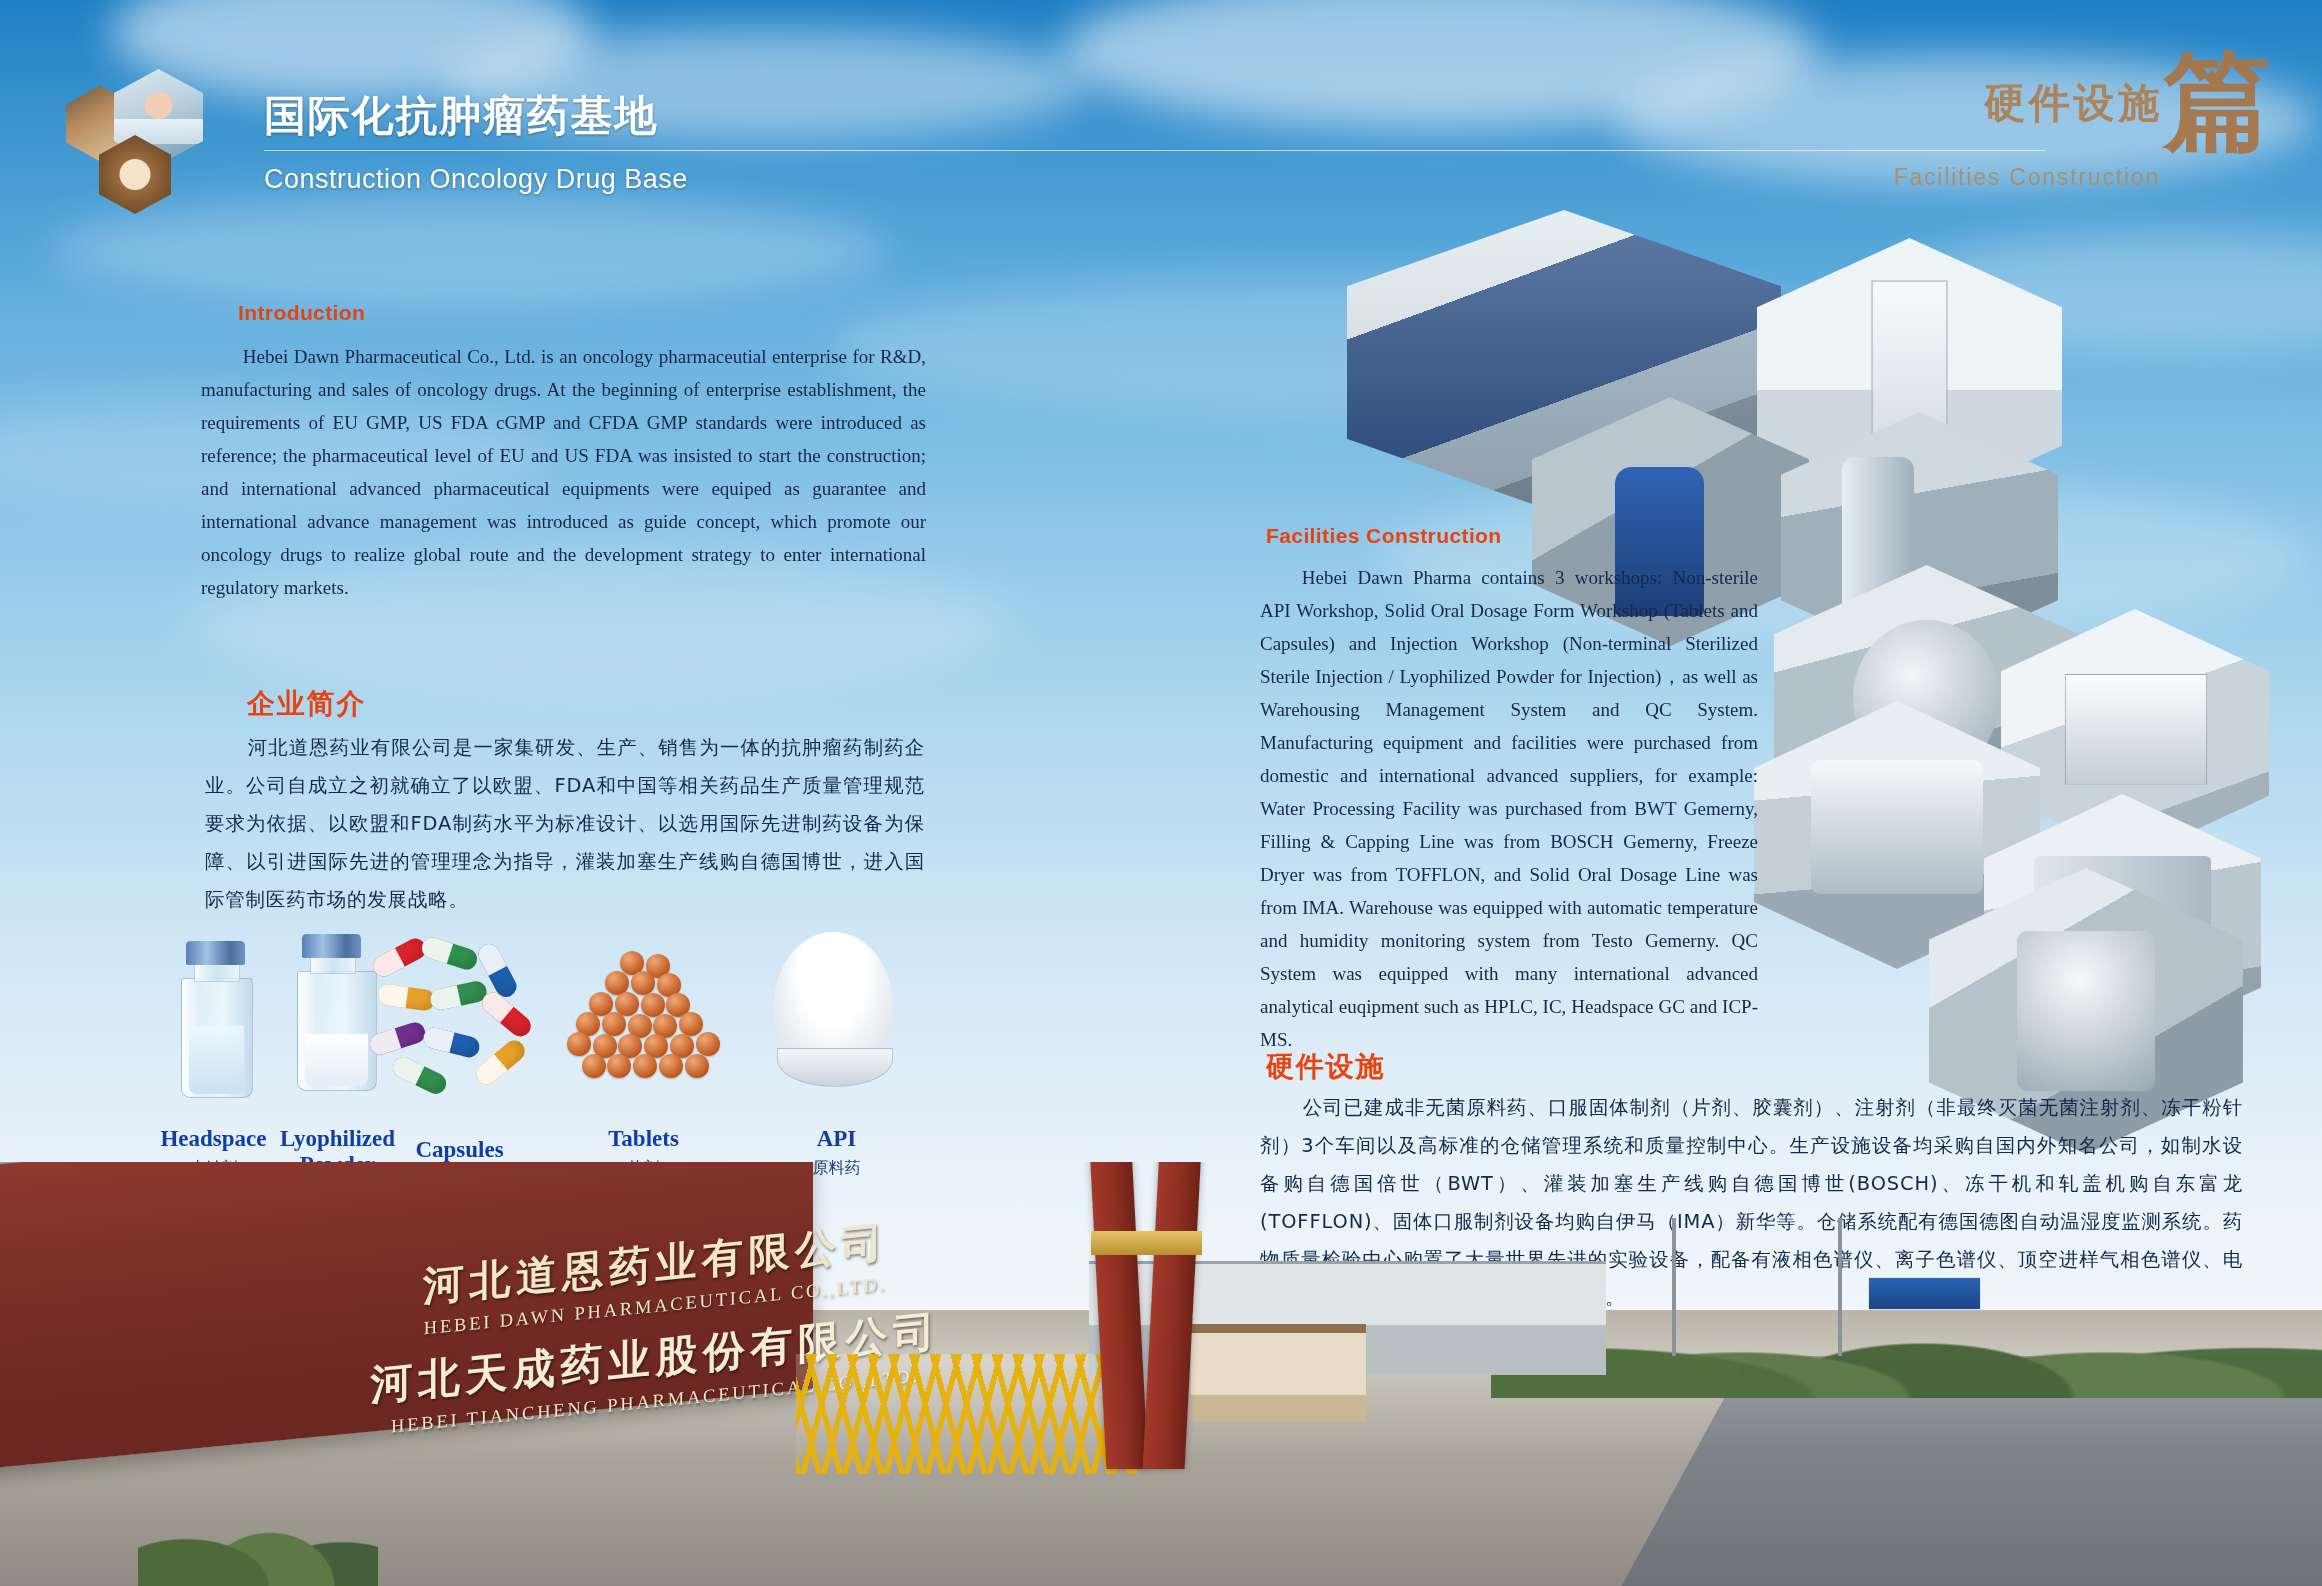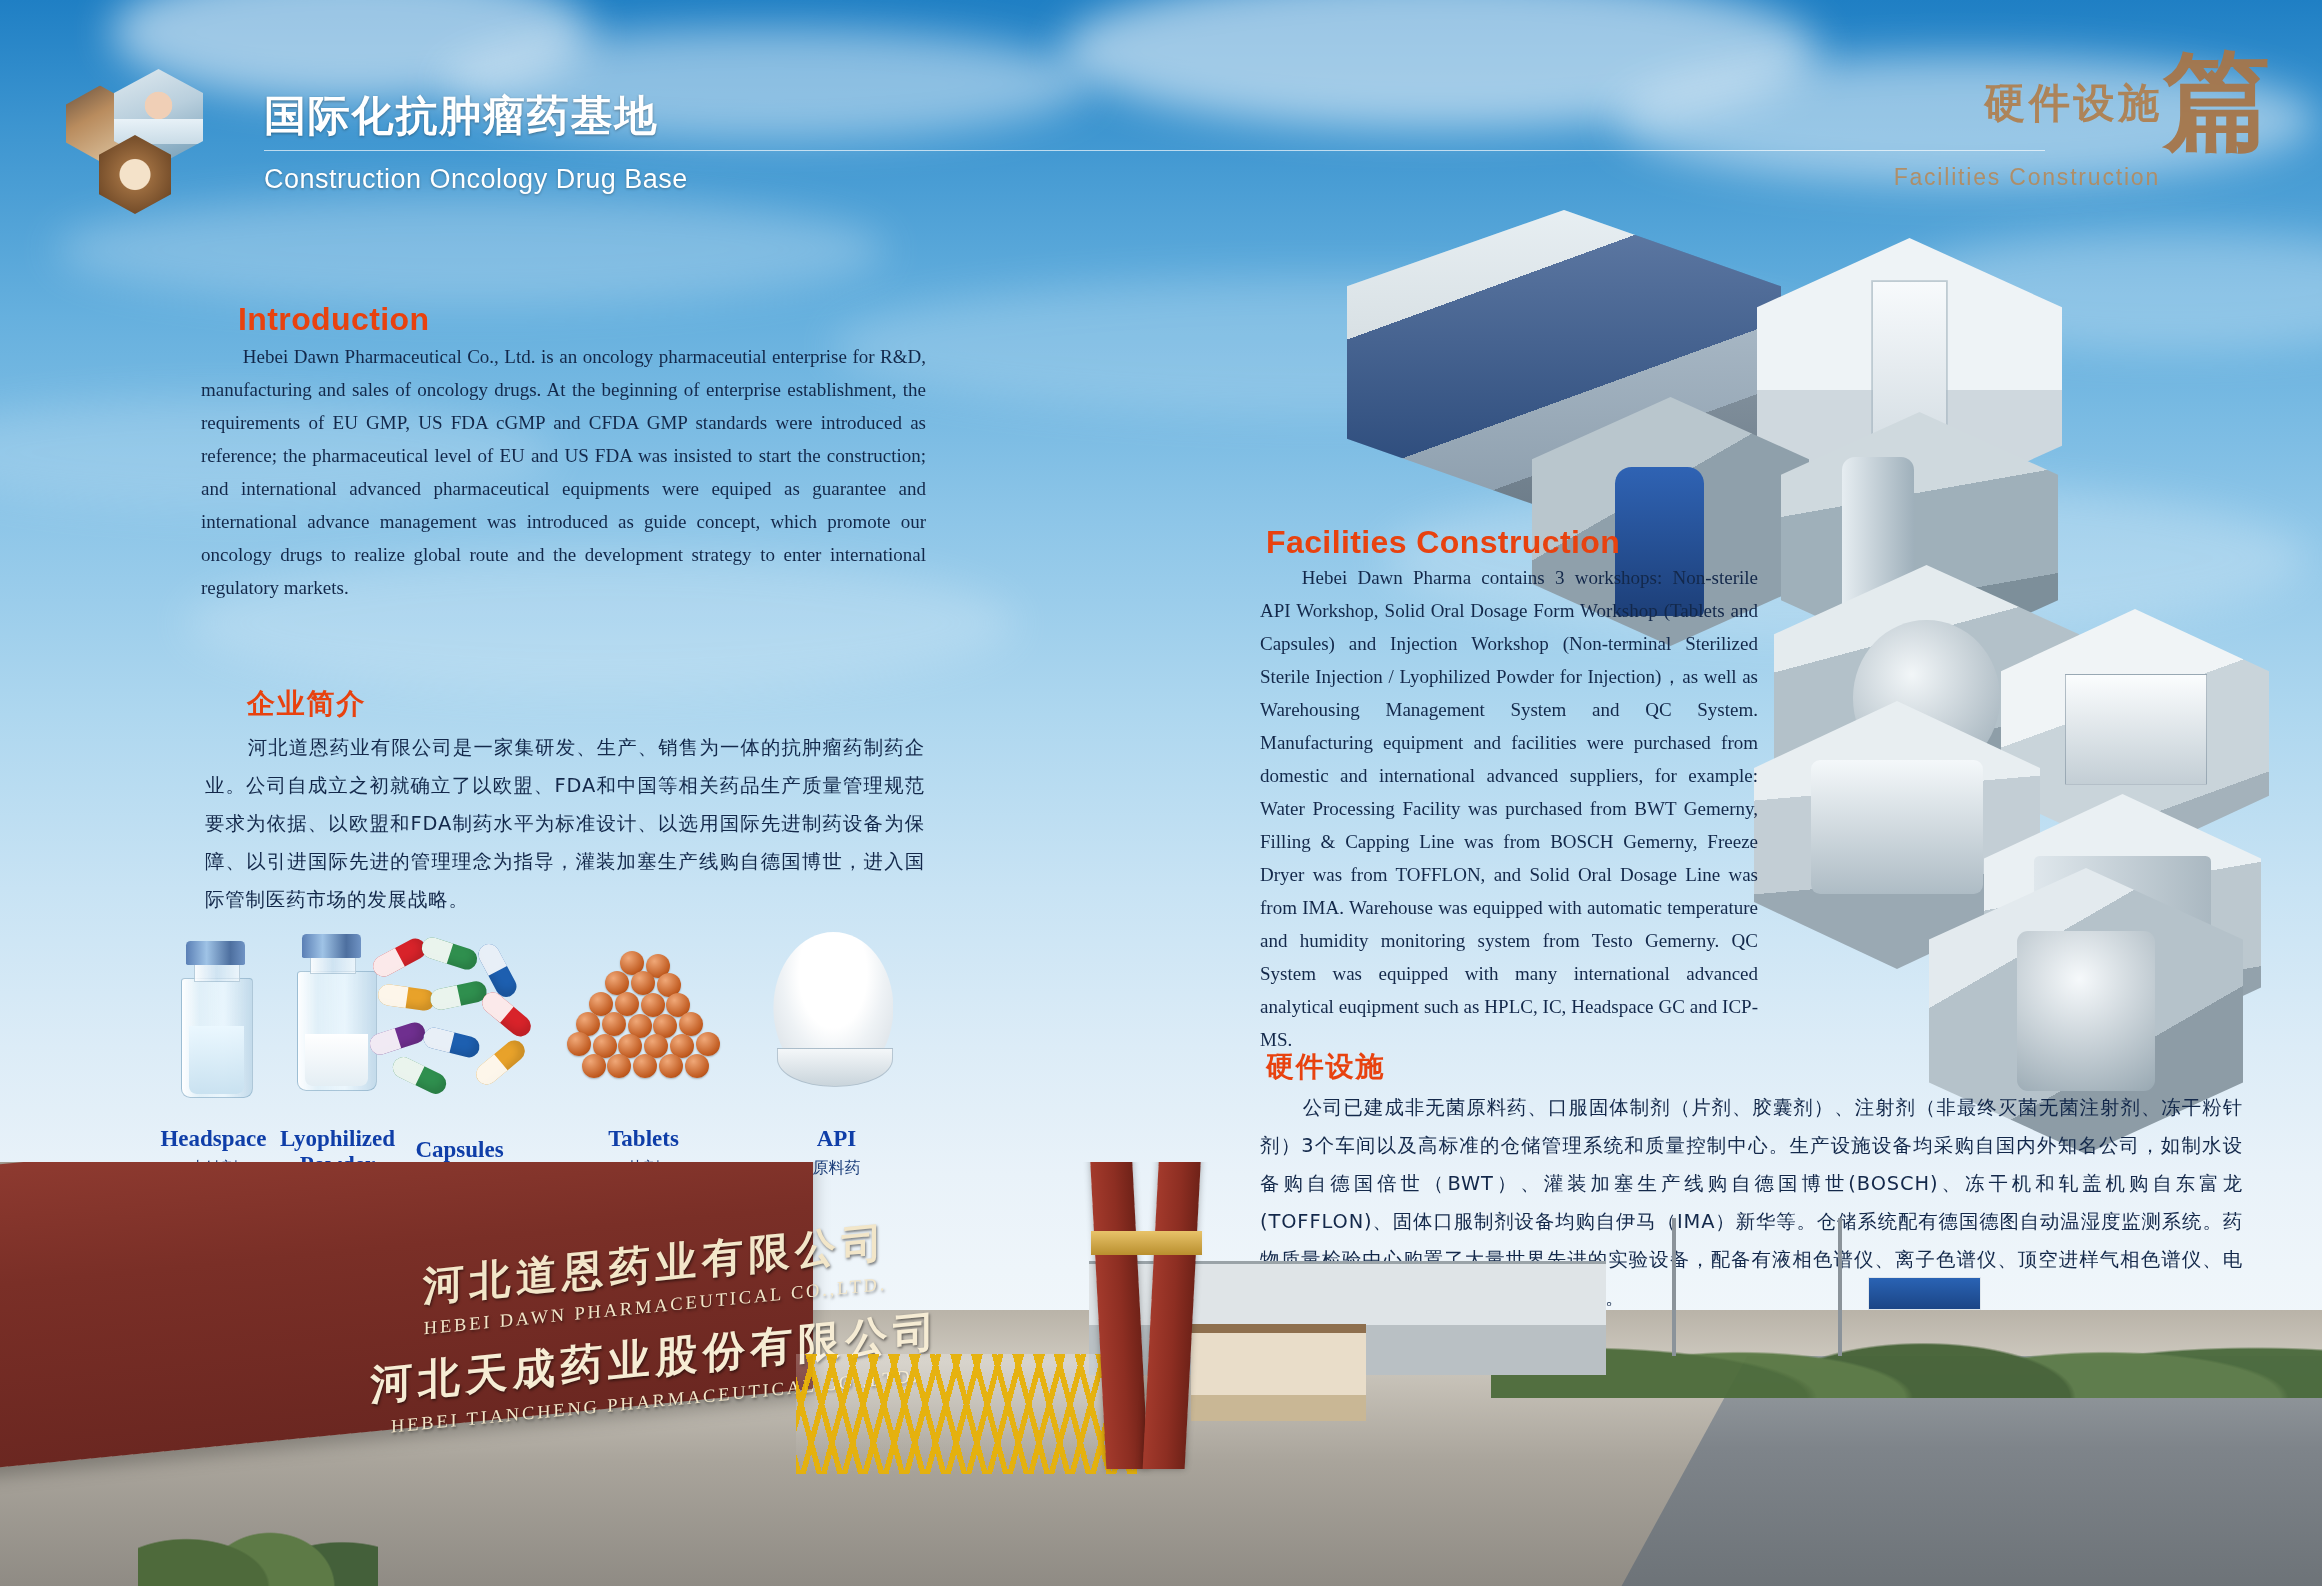--- a/index.html
+++ b/index.html
@@ -142,21 +142,21 @@
     opacity: .95;
     line-height: 1;
   }
 
   
   .sec-head {
     position: absolute;
     font-family: "Liberation Sans", sans-serif;
     font-weight: bold;
     color: #e8420f;
-    font-size: 32px;
+    font-size: 21px;
     letter-spacing: 0.4px;
   }
   .sec-head.zh {
     font-family: "DejaVu Sans", sans-serif;
     font-size: 28px;
     letter-spacing: 1.8px;
   }
   .body-en {
     position: absolute;
     font-family: "Liberation Serif", serif;

